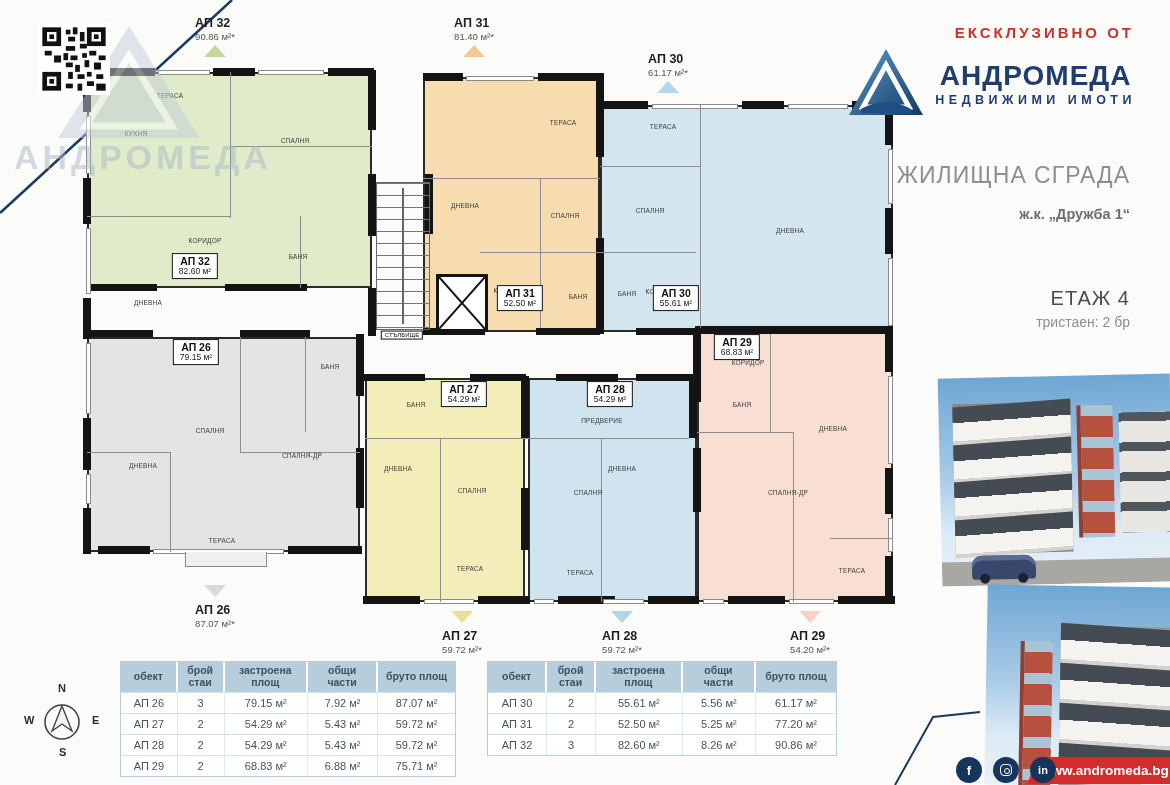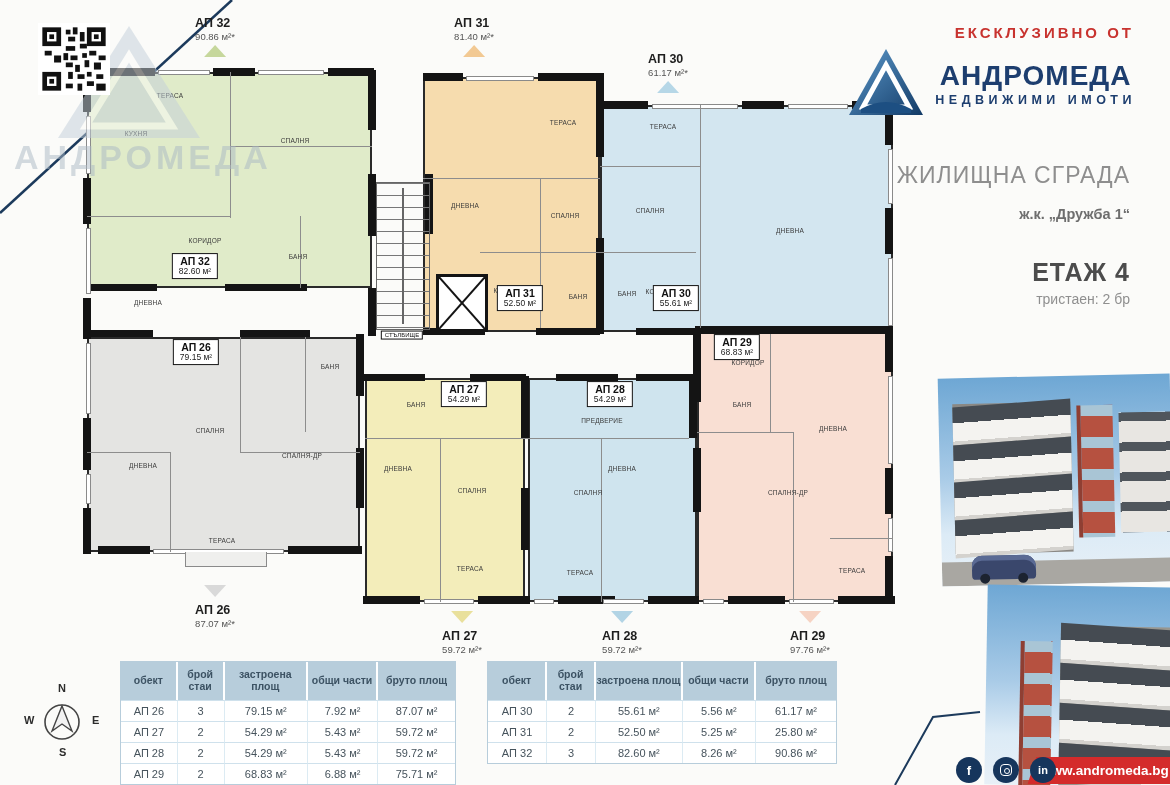--- a/index.html
+++ b/index.html
@@ -46,21 +46,21 @@
   #brand { position:absolute; right:34px; top:24px; z-index:20; text-align:right; }
   #brand-exclusive { display:block; color:#c8332f; font-weight:bold; font-size:15px; letter-spacing:3px; margin-right:2px; }
   #brand-row { display:flex; align-items:center; justify-content:flex-end; gap:10px; margin-top:6px; }
   #brand-text-wrap { text-align:center; }
   #brand-name { display:block; font-size:28px; font-weight:bold; color:#1d3e6f; letter-spacing:1px; }
   #brand-sub { display:block; font-size:12.5px; font-weight:bold; color:#1d3e6f; letter-spacing:4.5px; margin-top:1px; }
   
   #project { position:absolute; right:40px; top:162px; z-index:20; text-align:right; }
   #project-title { display:block; font-size:23px; color:#8e8e8e; letter-spacing:1px; }
   #project-sub { display:block; font-size:14.5px; color:#6e6e6e; font-weight:bold; margin-top:17px; }
-  #project-floor { display:block; font-size:25px; font-weight:bold; color:#4c4c4c; letter-spacing:1px; margin-top:36px; }
+  #project-floor { display:block; font-size:20px; font-weight:normal; color:#4c4c4c; letter-spacing:1px; margin-top:65px; }
   .project-line { display:block; font-size:14px; color:#8f8f8f; margin-top:4px; }
   
   .photo { position:absolute; overflow:hidden; z-index:5;
            background:linear-gradient(180deg,#6ea7d4 0%,#a9cbe7 48%,#dcebf6 75%,#e8f0f7 100%); }
   #photo-1 { left:940px; top:376px; width:232px; height:208px; transform:rotate(-1.3deg); }
   #photo-2 { left:986px; top:586px; width:186px; height:200px; transform:rotate(1deg); }
   .ph-bldg { position:absolute; }
   .ph-row { height:25%; background:linear-gradient(180deg,#454b52 0 42%,#f4f3f0 42% 90%,#d4d2ce 90% 100%); }
   .skew-l .ph-row { transform:skewY(-3deg); }
   .skew-r .ph-row { transform:skewY(3deg); }
@@ -72,21 +72,21 @@
   #car::before, #car::after { content:""; position:absolute; bottom:-4px; width:10px; height:10px; border-radius:50%; background:#1c2330; }
   #car::before { left:8px; } #car::after { right:8px; }
   
   .area-table { position:absolute; top:661px; z-index:20; border:1px solid #b7cddb; background:#fff; }
   #table-left { left:120px; width:336px; }
   #table-right { left:487px; width:350px; }
   .trow { display:flex; }
   .tcell { flex:0 0 auto; display:flex; align-items:center; justify-content:center; text-align:center;
            font-size:11px; color:#46535c; border-right:1px solid #dcebf3; border-top:1px solid #cfe1ec; height:21px; }
   .thead .tcell { background:#b7cddb; color:#3c5263; font-weight:bold; font-size:10.5px; line-height:1.1;
-                  height:38px; border-right:2px solid #fff; border-top:none; padding:0 0; }
+                  height:30px; border-right:2px solid #fff; border-top:none; padding:0 6px; }
   .c0 { width:17%; } .c1 { width:14%; } .c2 { width:25%; } .c3 { width:21%; } .c4 { width:23%; border-right:none !important; }
   #footnote { position:absolute; left:487px; top:771px; width:380px; z-index:20; font-size:9.3px; font-style:italic; color:#4a4a4a; }
   
   #compass { position:absolute; left:26px; top:686px; width:72px; height:72px; z-index:20; }
   .cdir { position:absolute; font-size:11px; font-weight:bold; color:#2c2c2c; }
   #c-n { left:32px; top:-4px; } #c-s { left:33px; top:60px; } #c-w { left:-2px; top:28px; } #c-e { left:66px; top:28px; }
   
   #social { position:absolute; left:956px; top:757px; z-index:40; display:flex; gap:11px; }
   .soc { width:26px; height:26px; border-radius:50%; background:#16355c; color:#fff; display:flex;
          align-items:center; justify-content:center; font-weight:bold; font-size:13px; cursor:pointer; }
@@ -328,21 +328,21 @@
       </div>
       <div class="tag small" style="left: 402px; top: 335px;">
         <span class="t1">СТЪЛБИЩЕ</span>
       </div>
       <div class="callout top" style="left: 215px; top: 16px;"><span class="c1">АП 32</span><span class="c2">90.86 м²*</span><span class="tri" style="border-bottom: 12px solid rgb(198, 215, 156);"></span></div>
       <div class="callout top" style="left: 474px; top: 16px;"><span class="c1">АП 31</span><span class="c2">81.40 м²*</span><span class="tri" style="border-bottom: 12px solid rgb(242, 201, 147);"></span></div>
       <div class="callout top" style="left: 668px; top: 52px;"><span class="c1">АП 30</span><span class="c2">61.17 м²*</span><span class="tri" style="border-bottom: 12px solid rgb(182, 215, 231);"></span></div>
       <div class="callout bottom" style="left: 215px; top: 584px;"><span class="tri" style="border-top: 12px solid rgb(217, 217, 217);"></span><span class="c1">АП 26</span><span class="c2">87.07 м²*</span></div>
       <div class="callout bottom" style="left: 462px; top: 610px;"><span class="tri" style="border-top: 12px solid rgb(233, 224, 156);"></span><span class="c1">АП 27</span><span class="c2">59.72 м²*</span></div>
       <div class="callout bottom" style="left: 622px; top: 610px;"><span class="tri" style="border-top: 12px solid rgb(178, 212, 229);"></span><span class="c1">АП 28</span><span class="c2">59.72 м²*</span></div>
-      <div class="callout bottom" style="left: 810px; top: 610px;"><span class="tri" style="border-top: 12px solid rgb(246, 211, 195);"></span><span class="c1">АП 29</span><span class="c2">97.76 м²*</span></div>
+      <div class="callout bottom" style="left: 810px; top: 610px;"><span class="tri" style="border-top: 12px solid rgb(246, 211, 195);"></span><span class="c1">АП 29</span><span class="c2">54.20 м²*</span></div>
     </div>
 
   <div id="brand">
     <span id="brand-exclusive">ЕКСКЛУЗИВНО ОТ</span>
     <div id="brand-row">
       <svg width="78" height="72" viewBox="0 0 78 72">
         <defs>
           <linearGradient id="lg1" x1="0" y1="0" x2="1" y2="1">
             <stop offset="0" stop-color="#5e9bcd"></stop>
               <stop offset="1" stop-color="#123a66"></stop>
@@ -438,21 +438,21 @@
         <div class="tcell c1">2</div>
         <div class="tcell c2">55.61 м²</div>
         <div class="tcell c3">5.56 м²</div>
         <div class="tcell c4">61.17 м²</div>
       </div>
       <div class="trow">
         <div class="tcell c0">АП 31</div>
         <div class="tcell c1">2</div>
         <div class="tcell c2">52.50 м²</div>
         <div class="tcell c3">5.25 м²</div>
-        <div class="tcell c4">25.80 м²</div>
+        <div class="tcell c4">77.20 м²</div>
       </div>
       <div class="trow">
         <div class="tcell c0">АП 32</div>
         <div class="tcell c1">3</div>
         <div class="tcell c2">82.60 м²</div>
         <div class="tcell c3">8.26 м²</div>
         <div class="tcell c4">90.86 м²</div>
       </div>
     </div>
 

